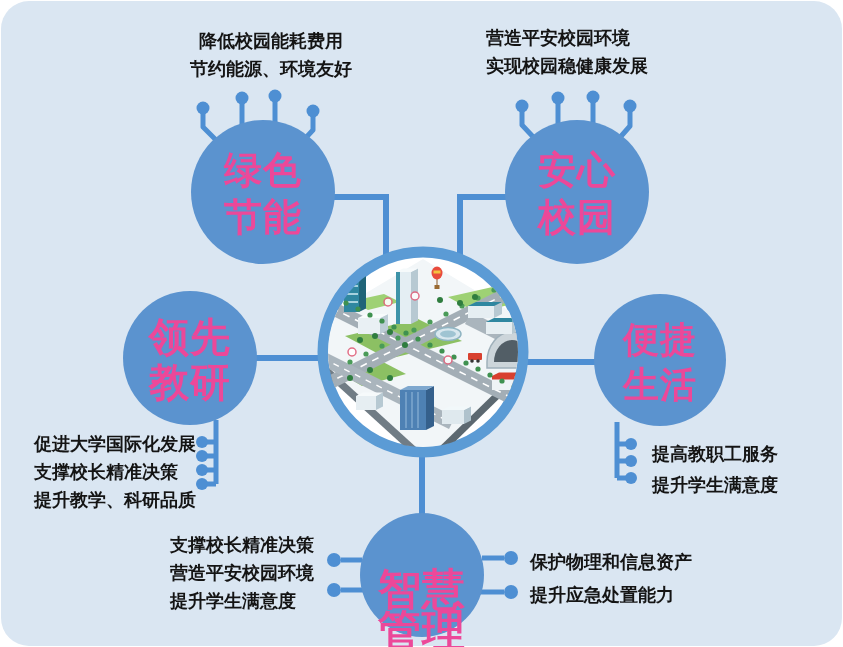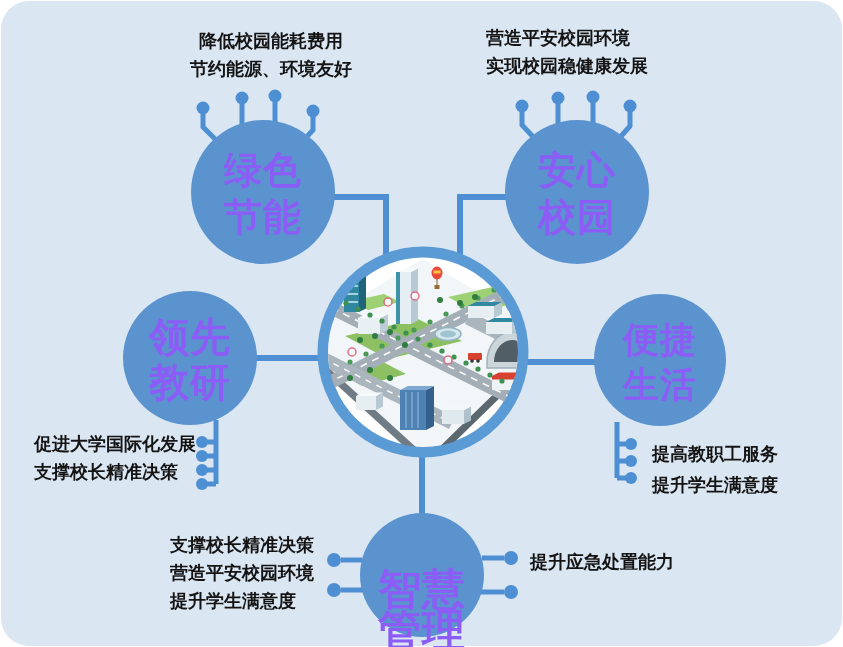--- a/index.html
+++ b/index.html
@@ -9,21 +9,21 @@
   }
   .board{position:absolute;left:1px;top:1px;right:1px;bottom:1px;background:#DAE6F2;border-radius:28px;}
   svg.diagram{position:absolute;left:0;top:0;}
   .ann{
     position:absolute;font-weight:700;font-size:18px;line-height:28px;
     color:#141414;white-space:nowrap;
   }
   .ann div{white-space:nowrap;}
   .node-label{
     position:absolute;transform:translate(-50%,-50%);
-    color:#8b5cf6;font-weight:700;font-size:38px;line-height:47px;
+    color:#ec4899;font-weight:700;font-size:38px;line-height:47px;
     letter-spacing:1px;text-align:center;
   }
   .node-label span{display:block;}
   .node-label.small{font-size:43px;line-height:41px;margin-top:33px;}
 </style>
 </head>
 <body>
 
 <div class="stage">
   <div class="board"></div>
@@ -282,26 +282,28 @@
     <div>降低校园能耗费用</div>
     <div>节约能源、环境友好</div>
   </div>
   <div class="ann" style="left:486px;top:24px;">
     <div>营造平安校园环境</div>
     <div>实现校园稳健康发展</div>
   </div>
   <div class="ann" style="left:34px;top:430px;">
     <div>促进大学国际化发展</div>
     <div>支撑校长精准决策</div>
+    <div>提升教学、科研品质</div>
   </div>
   <div class="ann" style="left:652px;top:438px;line-height:31px;">
     <div>提高教职工服务</div>
     <div>提升学生满意度</div>
   </div>
   <div class="ann" style="left:170px;top:531px;">
     <div>支撑校长精准决策</div>
     <div>营造平安校园环境</div>
     <div>提升学生满意度</div>
   </div>
   <div class="ann" style="left:530px;top:545px;line-height:33px;">
+    <div>保护物理和信息资产</div>
     <div>提升应急处置能力</div>
   </div>
 </div>
 
 </body></html>

